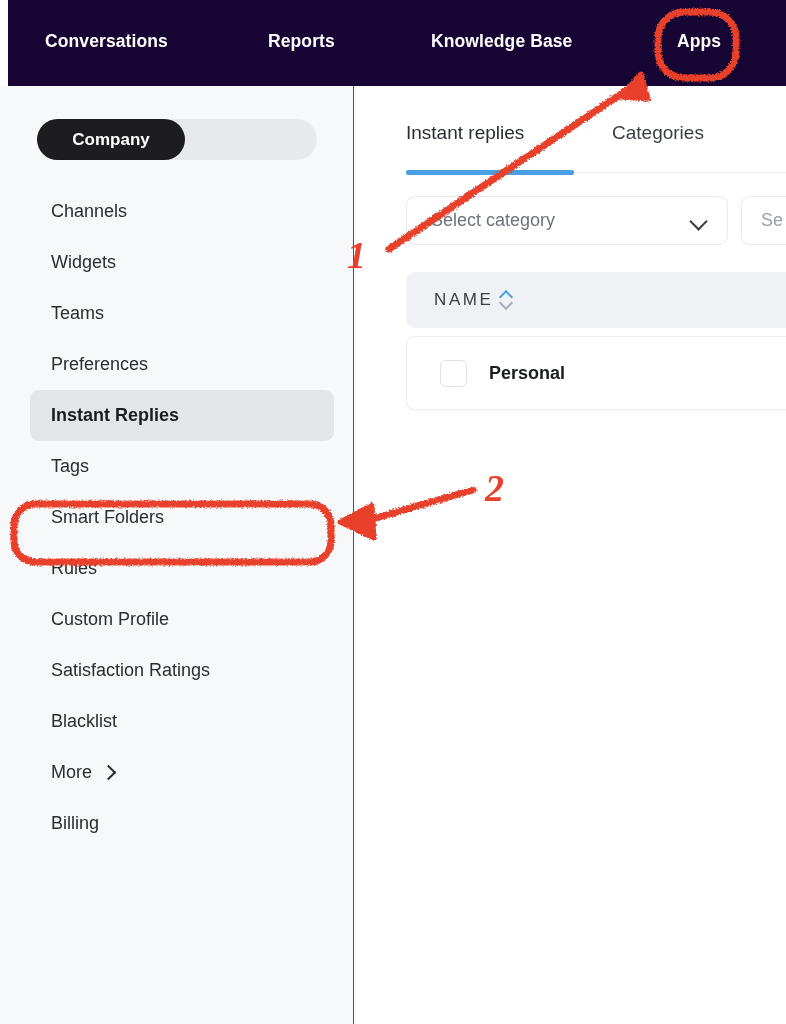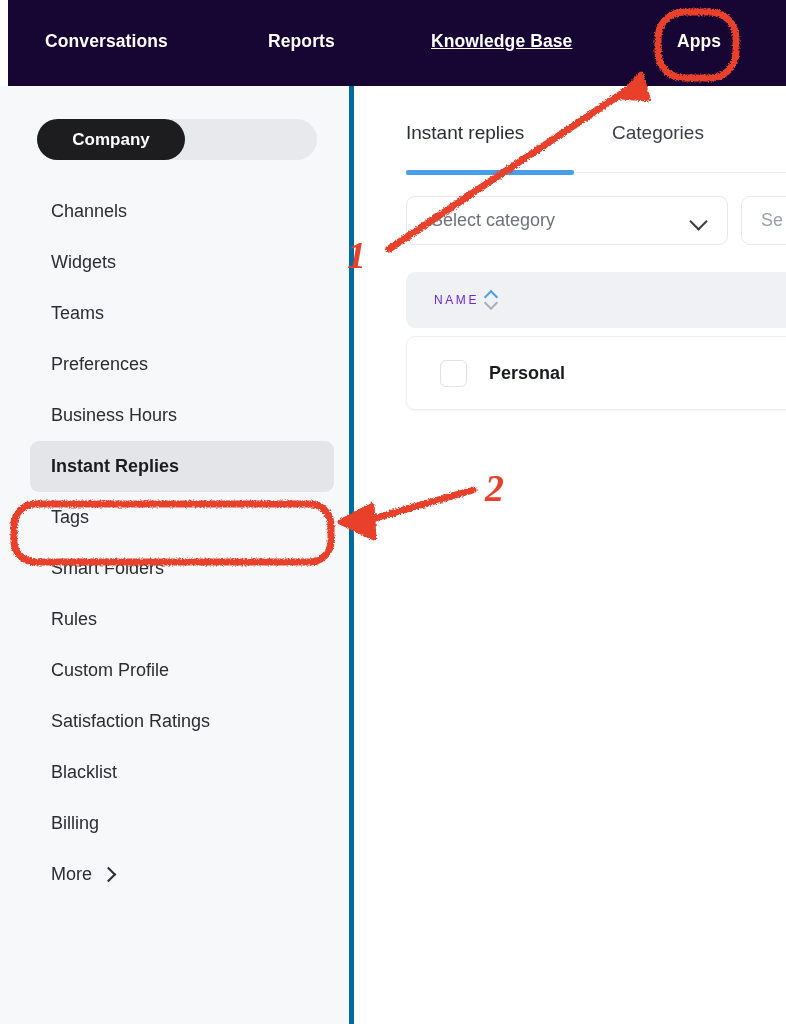--- a/index.html
+++ b/index.html
@@ -29,31 +29,31 @@
     top: 31px;
     color: #ffffff;
     font-size: 17.5px;
     font-weight: 700;
     letter-spacing: .1px;
     white-space: nowrap;
     cursor: pointer;
   }
   #nav-conversations { left: 37px; }
   #nav-reports       { left: 260px; }
-  #nav-knowledge     { left: 423px; text-decoration: underline; }
+  #nav-knowledge     { left: 423px; }
   #nav-apps          { left: 669px; }
 
   
   #sidebar {
     position: absolute;
     left: 0; top: 86px;
     width: 354px;
     height: 938px;
     background: #F7F8FA;
-    border-right: 5px solid #0369a1;
+    border-right: 1px solid #0369a1;
     box-sizing: border-box;
     overflow: hidden;
   }
   #scope-toggle {
     position: absolute;
     left: 37px; top: 33px;
     width: 280px; height: 41px;
     background: #E7E9ED;
     border-radius: 21px;
   }
@@ -198,23 +198,23 @@
     width: 400px; height: 56px;
     background: #EFF1F5;
     border-radius: 9px;
   }
   #col-name {
     position: absolute;
     left: 28px; top: 0;
     height: 56px;
     display: flex;
     align-items: center;
-    font-size: 12px;
+    font-size: 17px;
     letter-spacing: 2.6px;
-    color: #6d28d9;
+    color: #404040;
     cursor: pointer;
   }
   #sort-icon {
     position: relative;
     display: inline-block;
     width: 12px; height: 18px;
     margin-left: 7px;
   }
   #sort-icon .up, #sort-icon .down {
     position: absolute;
@@ -297,23 +297,20 @@
       </div>
       <div class="menu-item">
         <span>Widgets</span>
       </div>
       <div class="menu-item">
         <span>Teams</span>
       </div>
       <div class="menu-item">
         <span>Preferences</span>
       </div>
-      <div class="menu-item">
-        <span>Business Hours</span>
-      </div>
       <div class="menu-item active">
         <span>Instant Replies</span>
       </div>
       <div class="menu-item">
         <span>Tags</span>
       </div>
       <div class="menu-item">
         <span>Smart Folders</span>
       </div>
       <div class="menu-item">
@@ -322,25 +319,25 @@
       <div class="menu-item">
         <span>Custom Profile</span>
       </div>
       <div class="menu-item">
         <span>Satisfaction Ratings</span>
       </div>
       <div class="menu-item">
         <span>Blacklist</span>
       </div>
       <div class="menu-item">
-        <span>Billing</span>
-      </div>
-      <div class="menu-item">
         <span>More</span>
         <span class="chev-right"></span>
+      </div>
+      <div class="menu-item">
+        <span>Billing</span>
       </div>
     </div>
 </div>
 
 <div id="main">
 
   <div class="tab" id="tab-instant-replies">Instant replies</div>
   <div class="tab" id="tab-categories">Categories</div>
   <div id="tab-rule"></div>
   <div id="tab-underline"></div>

